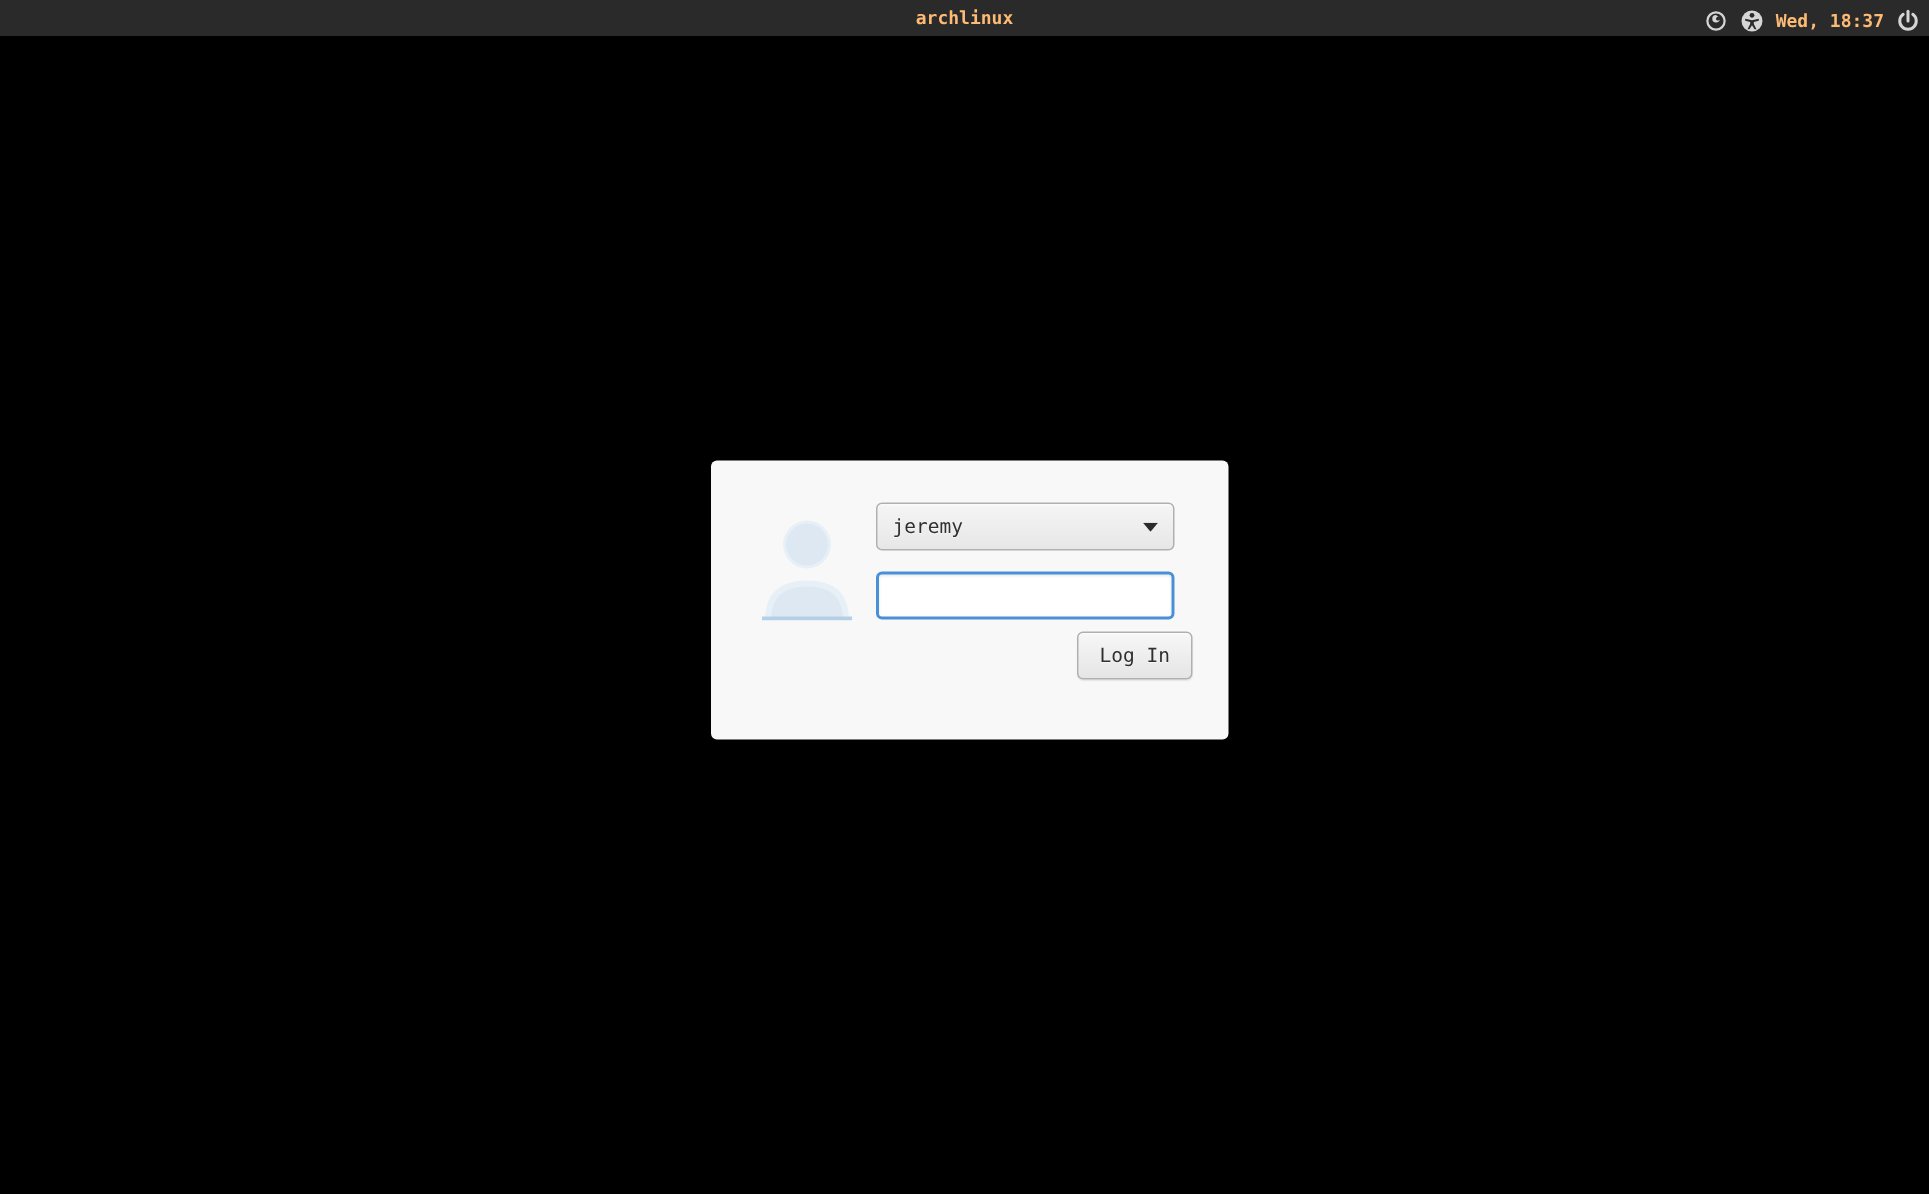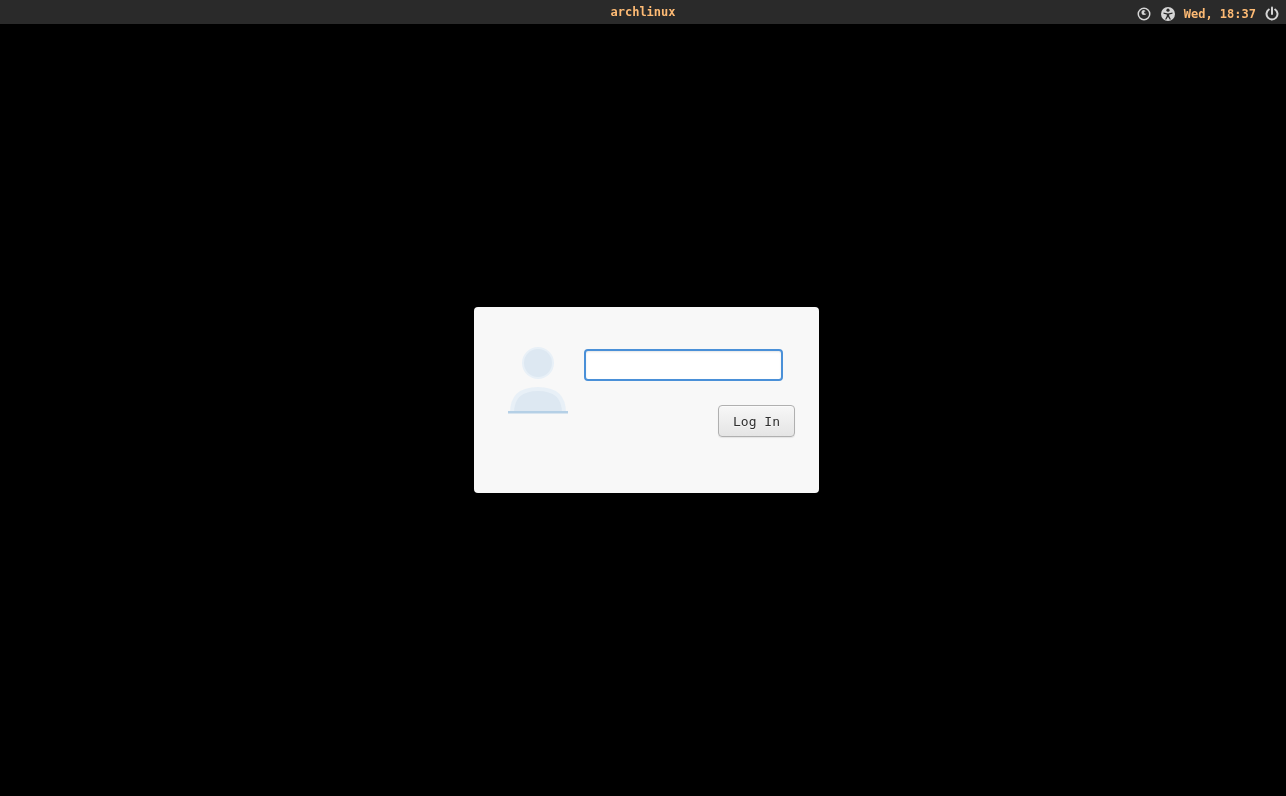--- a/index.html
+++ b/index.html
@@ -127,21 +127,21 @@
       border: 2px solid #4a90d8;
       border-radius: 4px;
       padding: 0 8px;
       font-family: inherit;
       font-size: 13px;
       outline: none;
       box-shadow: inset 0 1px 2px rgba(0,0,0,0.1);
     }
     
     .login-button {
-      margin-top: 24px;
+      margin-top: 8px;
       align-self: flex-end;
       height: 32px;
       padding: 0 14px;
       background: linear-gradient(to bottom, #f7f7f7 0%, #e5e5e5 100%);
       border: 1px solid #b0b0b0;
       border-radius: 4px;
       font-family: inherit;
       font-size: 13px;
       color: #303030;
       cursor: pointer;
@@ -185,16 +185,24 @@
       <svg width="68" height="74" viewBox="0 0 68 74">
         <circle cx="34" cy="22" r="16" fill="#e8f0f7"></circle>
         <circle cx="34" cy="22" r="14" fill="#dde8f2"></circle>
         <path d="M6 72 Q6 46 34 46 Q62 46 62 72 Z" fill="#e8f0f7"></path>
         <path d="M10 72 Q10 50 34 50 Q58 50 58 72 Z" fill="#dde8f2"></path>
         <rect x="4" y="70" width="60" height="2.5" fill="#b5d0e6"></rect>
       </svg>
     </div>
   </div>
   <div class="form-section">
+    <div class="user-dropdown">
+      <span>jeremy</span>
+      <span class="dropdown-arrow">
+        <svg width="10" height="6" viewBox="0 0 10 6">
+          <path d="M0 0 L5 6 L10 0 Z" fill="#2b2b2b"></path>
+        </svg>
+      </span>
+    </div>
     <input type="password" class="password-input" autofocus="" value="" style="">
     <button class="login-button">Log In</button>
   </div>
 </div>
 
 </body></html>

